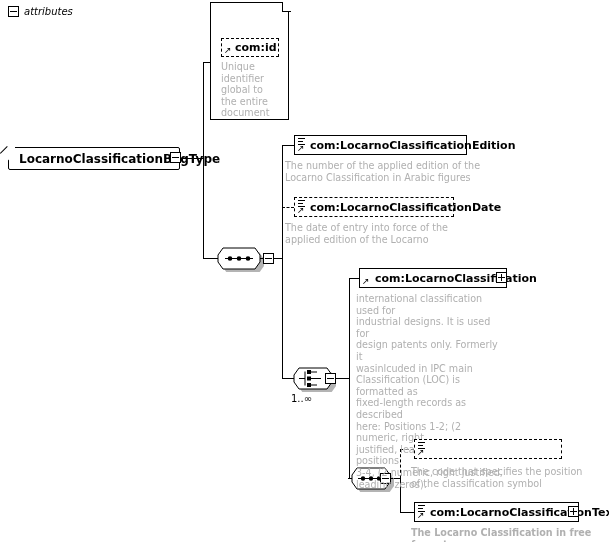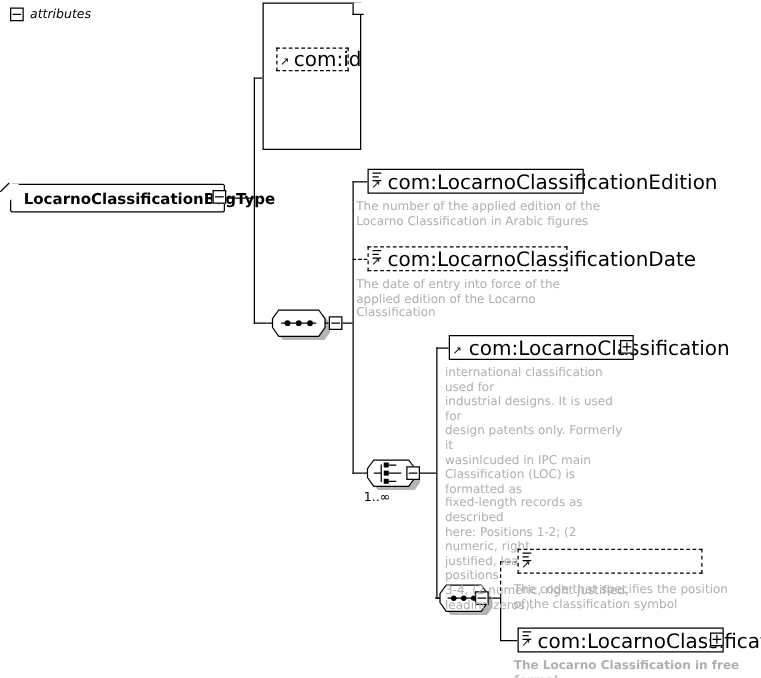--- a/index.html
+++ b/index.html
@@ -16,21 +16,21 @@
   .ln.v{width:1px;}
   .dln{position:absolute;}
   .dln.h{height:0;border-top:1px dashed #000;}
   .dln.v{width:0;border-left:1px dashed #000;}
 
   
   .node{position:absolute;box-sizing:border-box;background:#fff;
         border:1px solid #000;height:21px;display:flex;align-items:center;
         padding:0 4px 0 15px;white-space:nowrap;}
   .node.dashed{border:1px dashed #000;}
-  .node .nlabel{font-size:16px;font-weight:normal;color:#000;line-height:11px;}
+  .node .nlabel{font-size:11px;font-weight:bold;color:#000;line-height:11px;}
   .nshadow{position:absolute;background:#b4b4b4;z-index:-1;}
 
   
   .sheet{position:absolute;left:3px;top:2px;width:8px;height:9px;}
   .sheet i{position:absolute;left:0;background:#000;height:1px;width:7px;}
   .sheet i:nth-child(1){top:0;}
   .sheet i:nth-child(2){top:3px;width:5px;}
   .sheet i:nth-child(3){top:6px;width:7px;}
   .arrw{position:absolute;left:2px;bottom:2px;width:8px;height:8px;
         font-size:9px;line-height:8px;color:#000;}
@@ -101,20 +101,27 @@
 
   <div class="attrhdr">
     <span class="exp" style="position:relative;display:inline-block;top:0;left:0;"></span>
     <span class="atitle">attributes</span>
   </div>
 
   <div class="nshadow" style="left:224px;top:42px;width:58px;height:19px;"></div>
   <div class="node dashed" style="left:221px;top:38px;width:58px;height:19px;padding-left:13px;">
     <span class="arrw">↗</span>
     <span class="nlabel">com:id</span>
+  </div>
+  <div class="doc" style="left:221px;top:61px;width:62px;">
+    <div>Unique</div>
+    <div>identifier</div>
+    <div>global to</div>
+    <div>the entire</div>
+    <div>document</div>
   </div>
 
   <div class="nshadow" style="left:13px;top:152px;width:172px;height:21px;"></div>
   <div class="typebox" style="left:8px;top:147px;width:172px;height:23px;">
     <span class="tlabel">LocarnoClassificationBagType</span>
   </div>
 
   <div style="position:absolute;left:8px;top:147px;width:7px;height:7px;background:#fff;border-right:0;"></div>
   <div style="position:absolute;left:7px;top:146px;width:10px;height:10px;background:#fff;transform:rotate(45deg);transform-origin:0 0;border-left:1px solid #000;"></div>
 
@@ -190,21 +197,20 @@
         <i></i>
         <i></i>
         <i></i>
       </span>
     <span class="arrw">↗</span>
     <span class="nlabel">com:LocarnoClassificationDate</span>
   </div>
   <div class="doc" style="left:285px;top:222px;width:200px;">
     <div>The date of entry into force of the</div>
     <div>applied edition of the Locarno</div>
-    <div>Classification</div>
   </div>
 
   <div class="nshadow" style="left:362px;top:273px;width:148px;height:19px;"></div>
   <div class="node" style="left:359px;top:268px;width:148px;height:20px;">
     <span class="arrw">↗</span>
     <span class="nlabel">com:LocarnoClassification</span>
   </div>
   <div class="exp plus" style="left:496px;top:272px;"></div>
   <div class="doc" style="left:356px;top:293px;width:150px;">
     <div>international classification used for</div>

